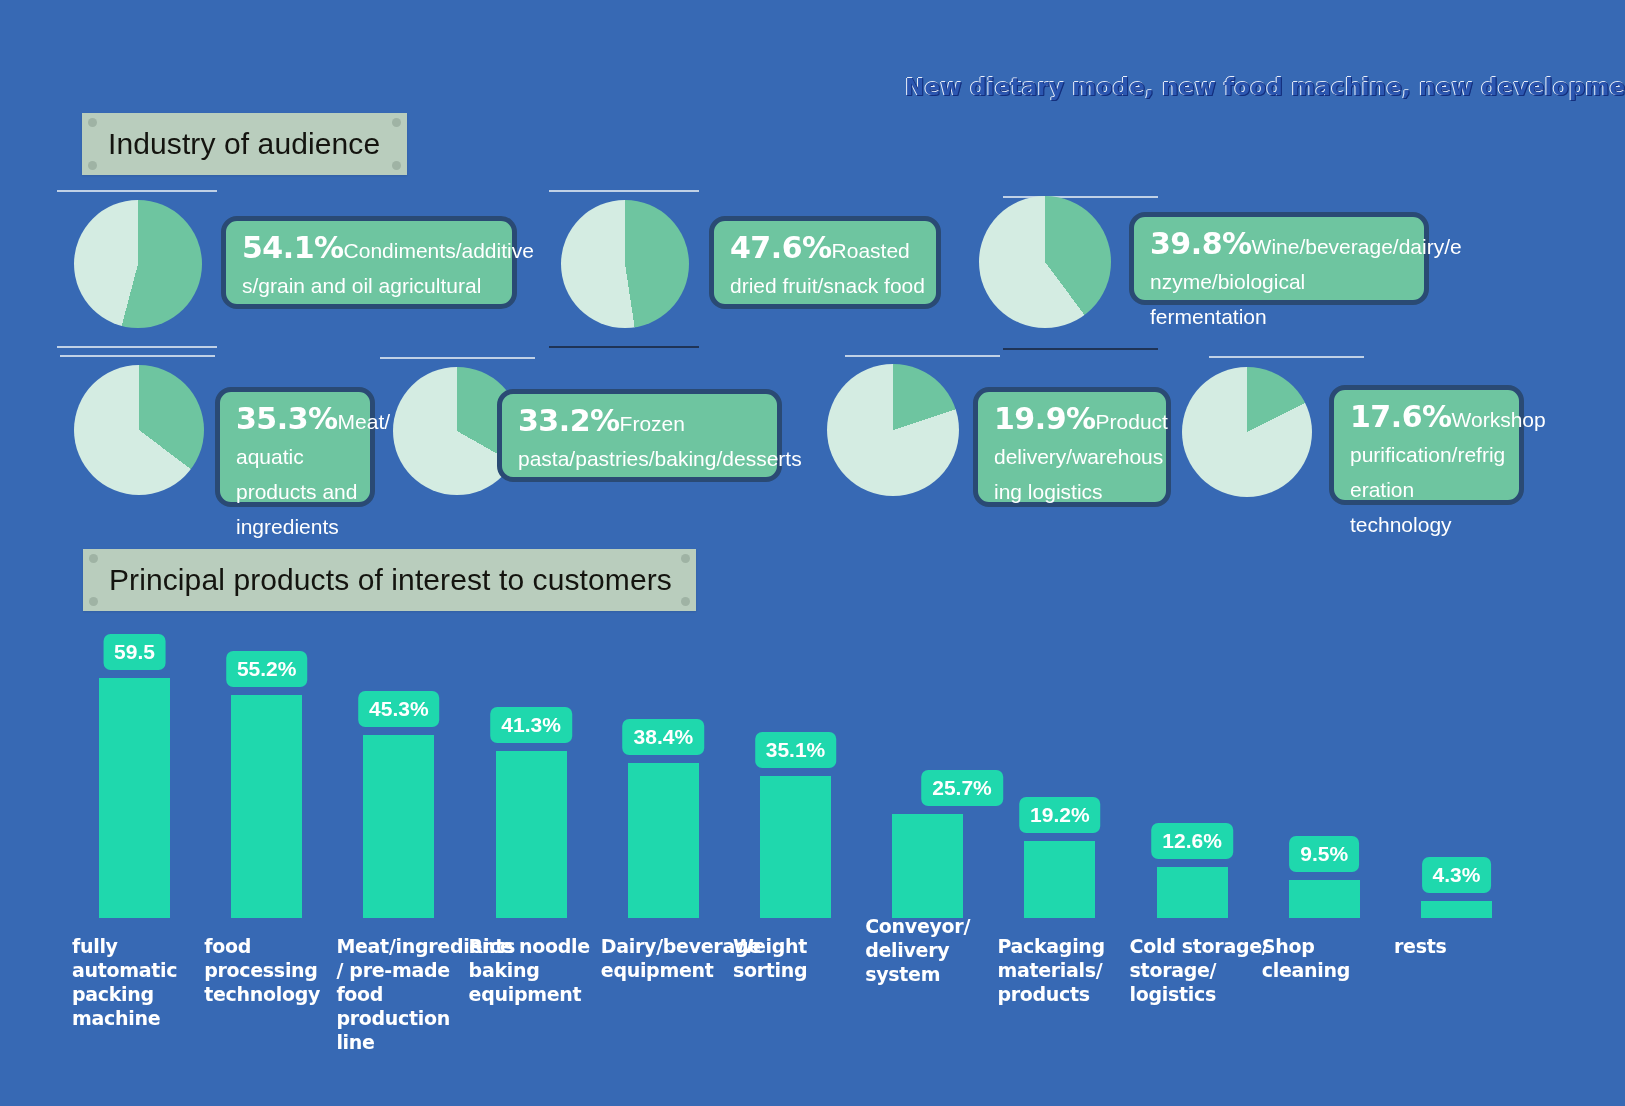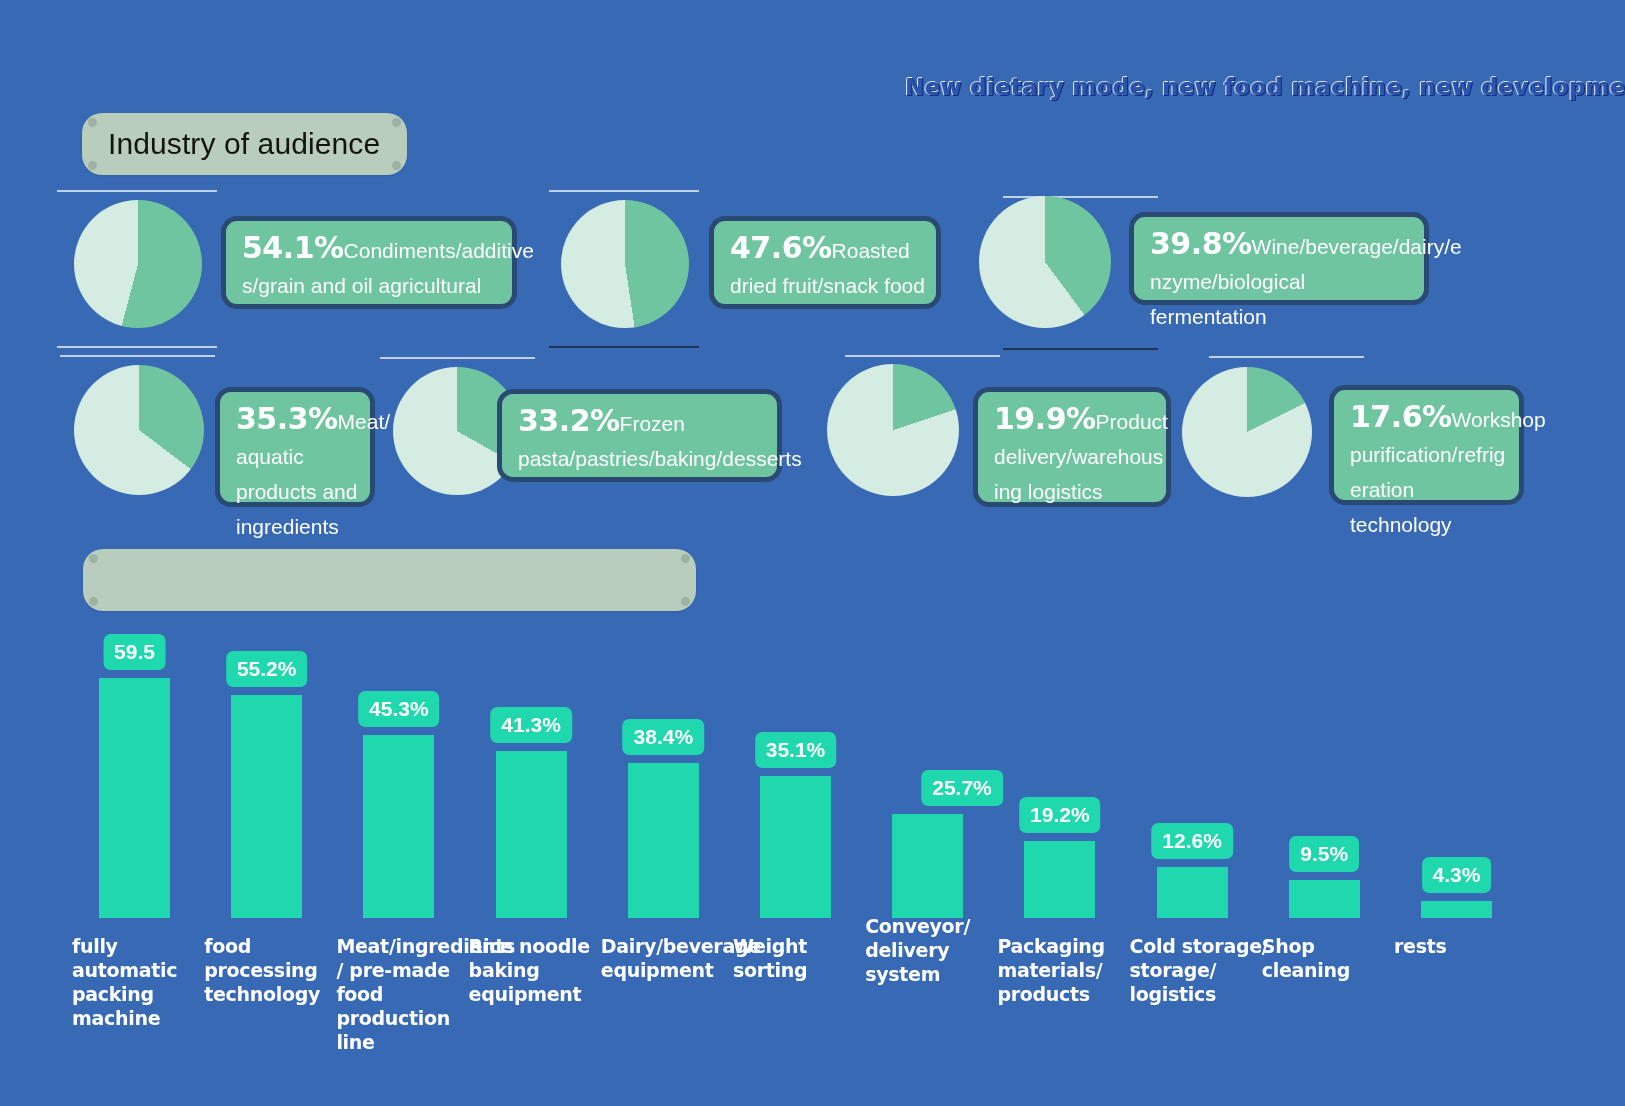--- a/index.html
+++ b/index.html
@@ -31,21 +31,20 @@
        1px 1px 0 #14307e;
   }
 
   
   .banner{
     position:absolute;
     background:#b9cdbd;
     color:#14140f;
     display:flex;align-items:center;
     box-shadow:0 1px 2px rgba(0,0,0,.10);
-    border-radius:20px;
   }
   .banner .btxt{
     font-size:30px;
     font-family:"Liberation Sans", sans-serif;
     padding-left:26px;
     letter-spacing:.1px;
     white-space:nowrap;
   }
   .pin{
     position:absolute;width:9px;height:9px;border-radius:50%;
@@ -173,20 +172,21 @@
       <div class="card" style="left: 1329px; top: 385px; width: 195px; height: 120px;">
         <div class="ctext"><span class="pct">17.6%</span><span>Workshop purification/refrig eration technology</span></div>
       </div>
     </div>
 
   <div class="banner" id="banner-products">
     <span class="pin tl"></span>
     <span class="pin tr"></span>
     <span class="pin bl"></span>
     <span class="pin br"></span>
+    <span class="btxt">Principal products of interest to customers</span>
   </div>
 
   <div id="bar-chart">
       <div class="bar" style="left: 99px; width: 71px; height: 240px; bottom: 122px; position: absolute; background: rgb(31, 216, 173);"></div>
       <div class="bar-label" style="left: 134.5px; bottom: 370px;">59.5</div>
       <div class="cat-label" style="left: 72px; top: 334px; width: 150px;">
         <div>fully automatic</div>
         <div>packing machine</div>
       </div>
       <div class="bar" style="left: 231.2px; width: 71px; height: 222.655px; bottom: 122px; position: absolute; background: rgb(31, 216, 173);"></div>

